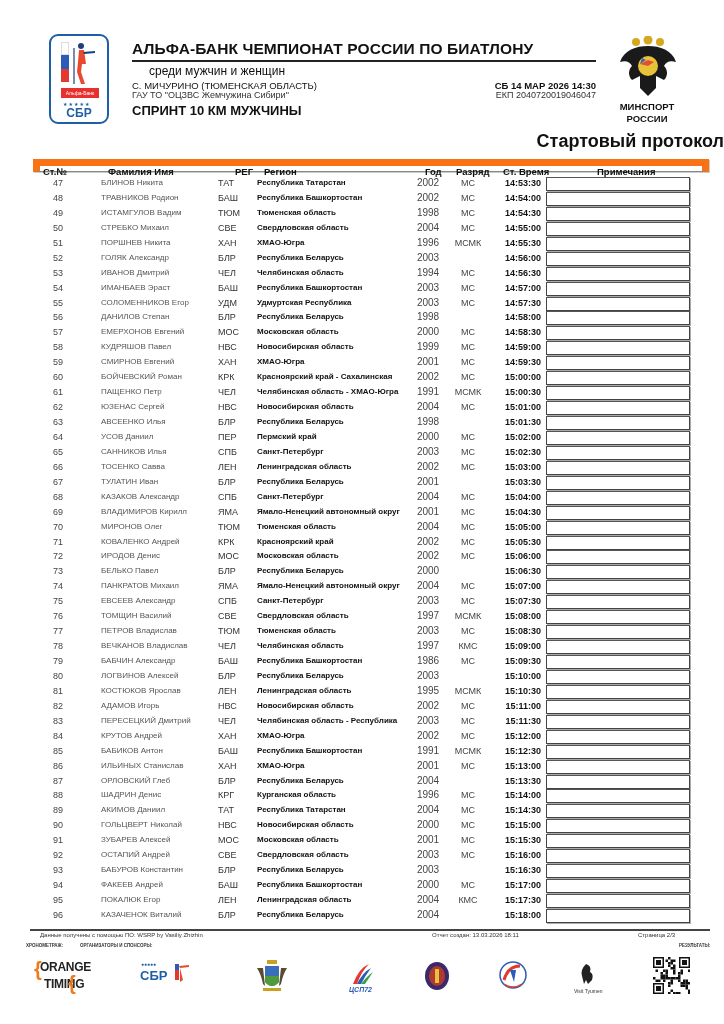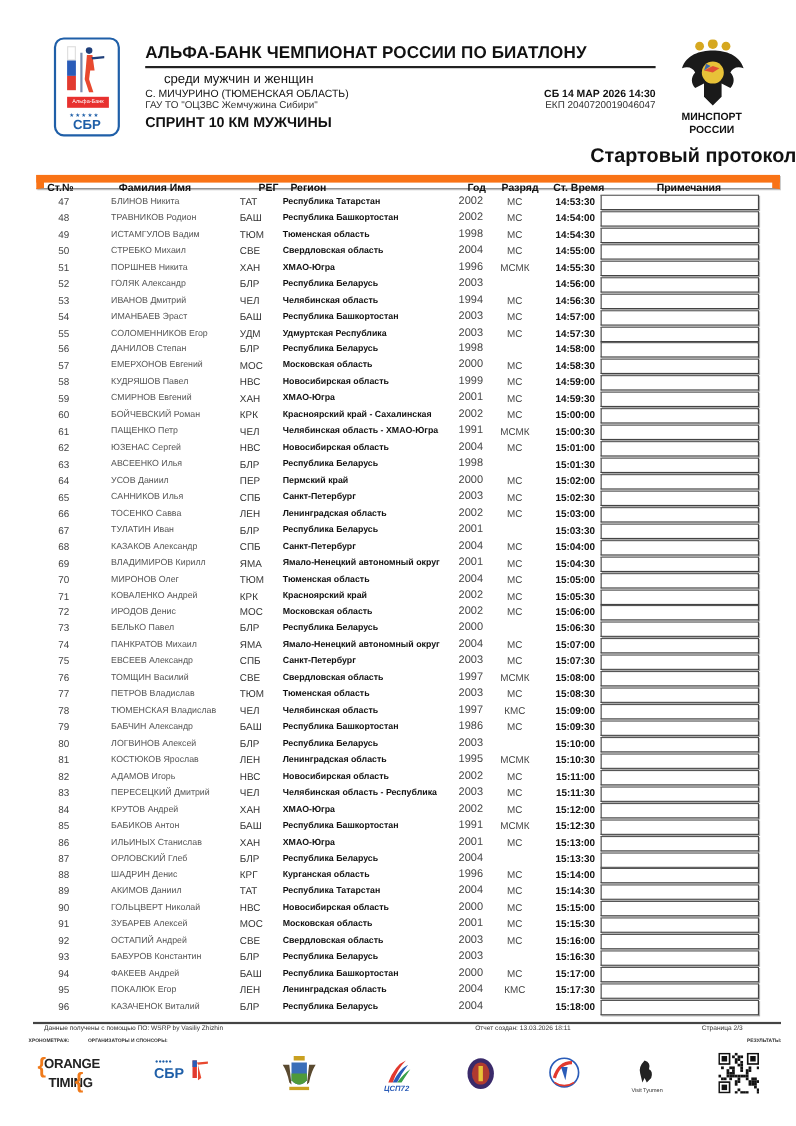--- a/index.html
+++ b/index.html
@@ -442,21 +442,21 @@
     <span class="c-name">ПЕТРОВ Владислав</span>
     <span class="c-reg">ТЮМ</span>
     <span class="c-region">Тюменская область</span>
     <span class="c-year">2003</span>
     <span class="c-rank">МС</span>
     <span class="c-time">15:08:30</span>
     <span class="c-note"></span>
   </div>
     <div class="row">
     <span class="c-num">78</span>
-    <span class="c-name">ТЮМЕНСКАЯ Владислав</span>
+    <span class="c-name">ВЕЧКАНОВ Владислав</span>
     <span class="c-reg">ЧЕЛ</span>
     <span class="c-region">Челябинская область</span>
     <span class="c-year">1997</span>
     <span class="c-rank">КМС</span>
     <span class="c-time">15:09:00</span>
     <span class="c-note"></span>
   </div>
     <div class="row">
     <span class="c-num">79</span>
     <span class="c-name">БАБЧИН Александр</span>

